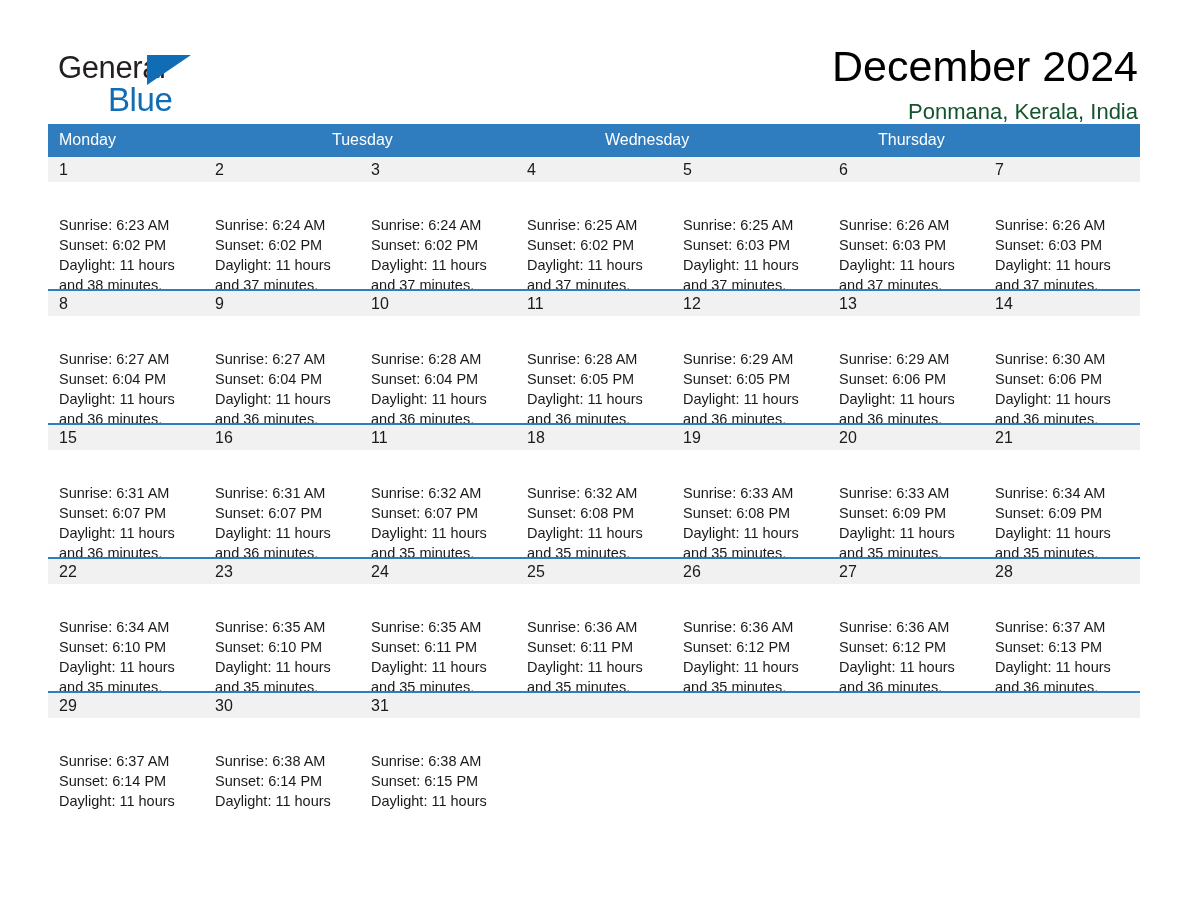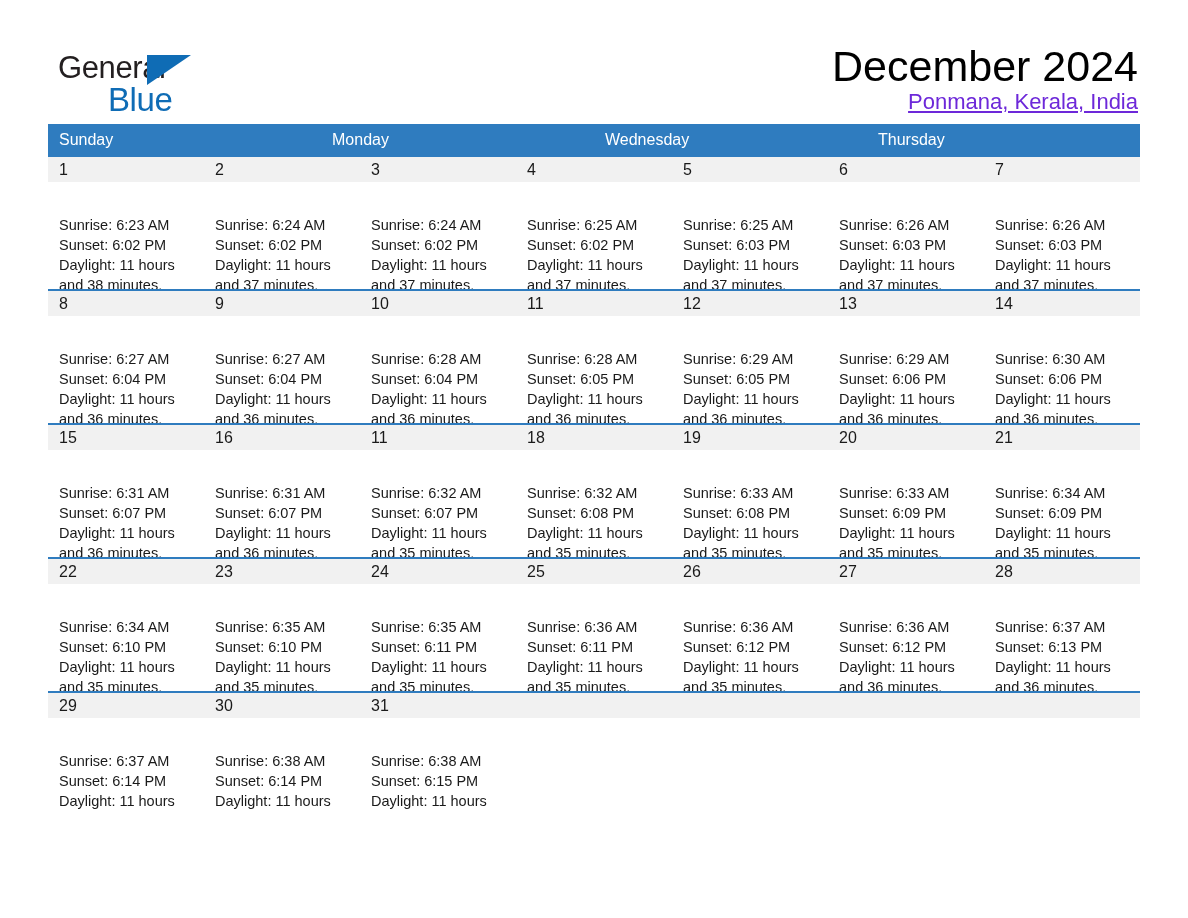--- a/index.html
+++ b/index.html
@@ -71,23 +71,23 @@
   }
   .month-title {
     font-size: 43px;
     line-height: 1.05;
     color: #000;
     white-space: nowrap;
   }
   .location {
     font-size: 22px;
     line-height: 1.2;
-    color: #6d28d9;
+    margin-top: 10px;
+    color: #14532d;
     white-space: nowrap;
-    text-decoration: underline;
   }
 
   
   .calendar {
     margin-top: 14px;
     width: 1092px;
   }
   .weekday-row {
     display: flex;
     background: #2f7cbf;
@@ -161,22 +161,22 @@
     <div class="titles">
       <div class="month-title">December 2024</div>
       <div class="location">Ponmana, Kerala, India</div>
     </div>
 
   </div>
 
   <div class="calendar">
 
     <div class="weekday-row">
-      <div class="weekday">Sunday</div>
       <div class="weekday">Monday</div>
+      <div class="weekday">Tuesday</div>
       <div class="weekday">Wednesday</div>
       <div class="weekday">Thursday</div>
     </div>
 
     <div class="week-row">
       <div class="day-cell">
         <div class="daynum-band"><span class="daynum">1</span></div>
         <div class="day-body">
           <div>Sunrise: 6:23 AM</div>
           <div>Sunset: 6:02 PM</div>

